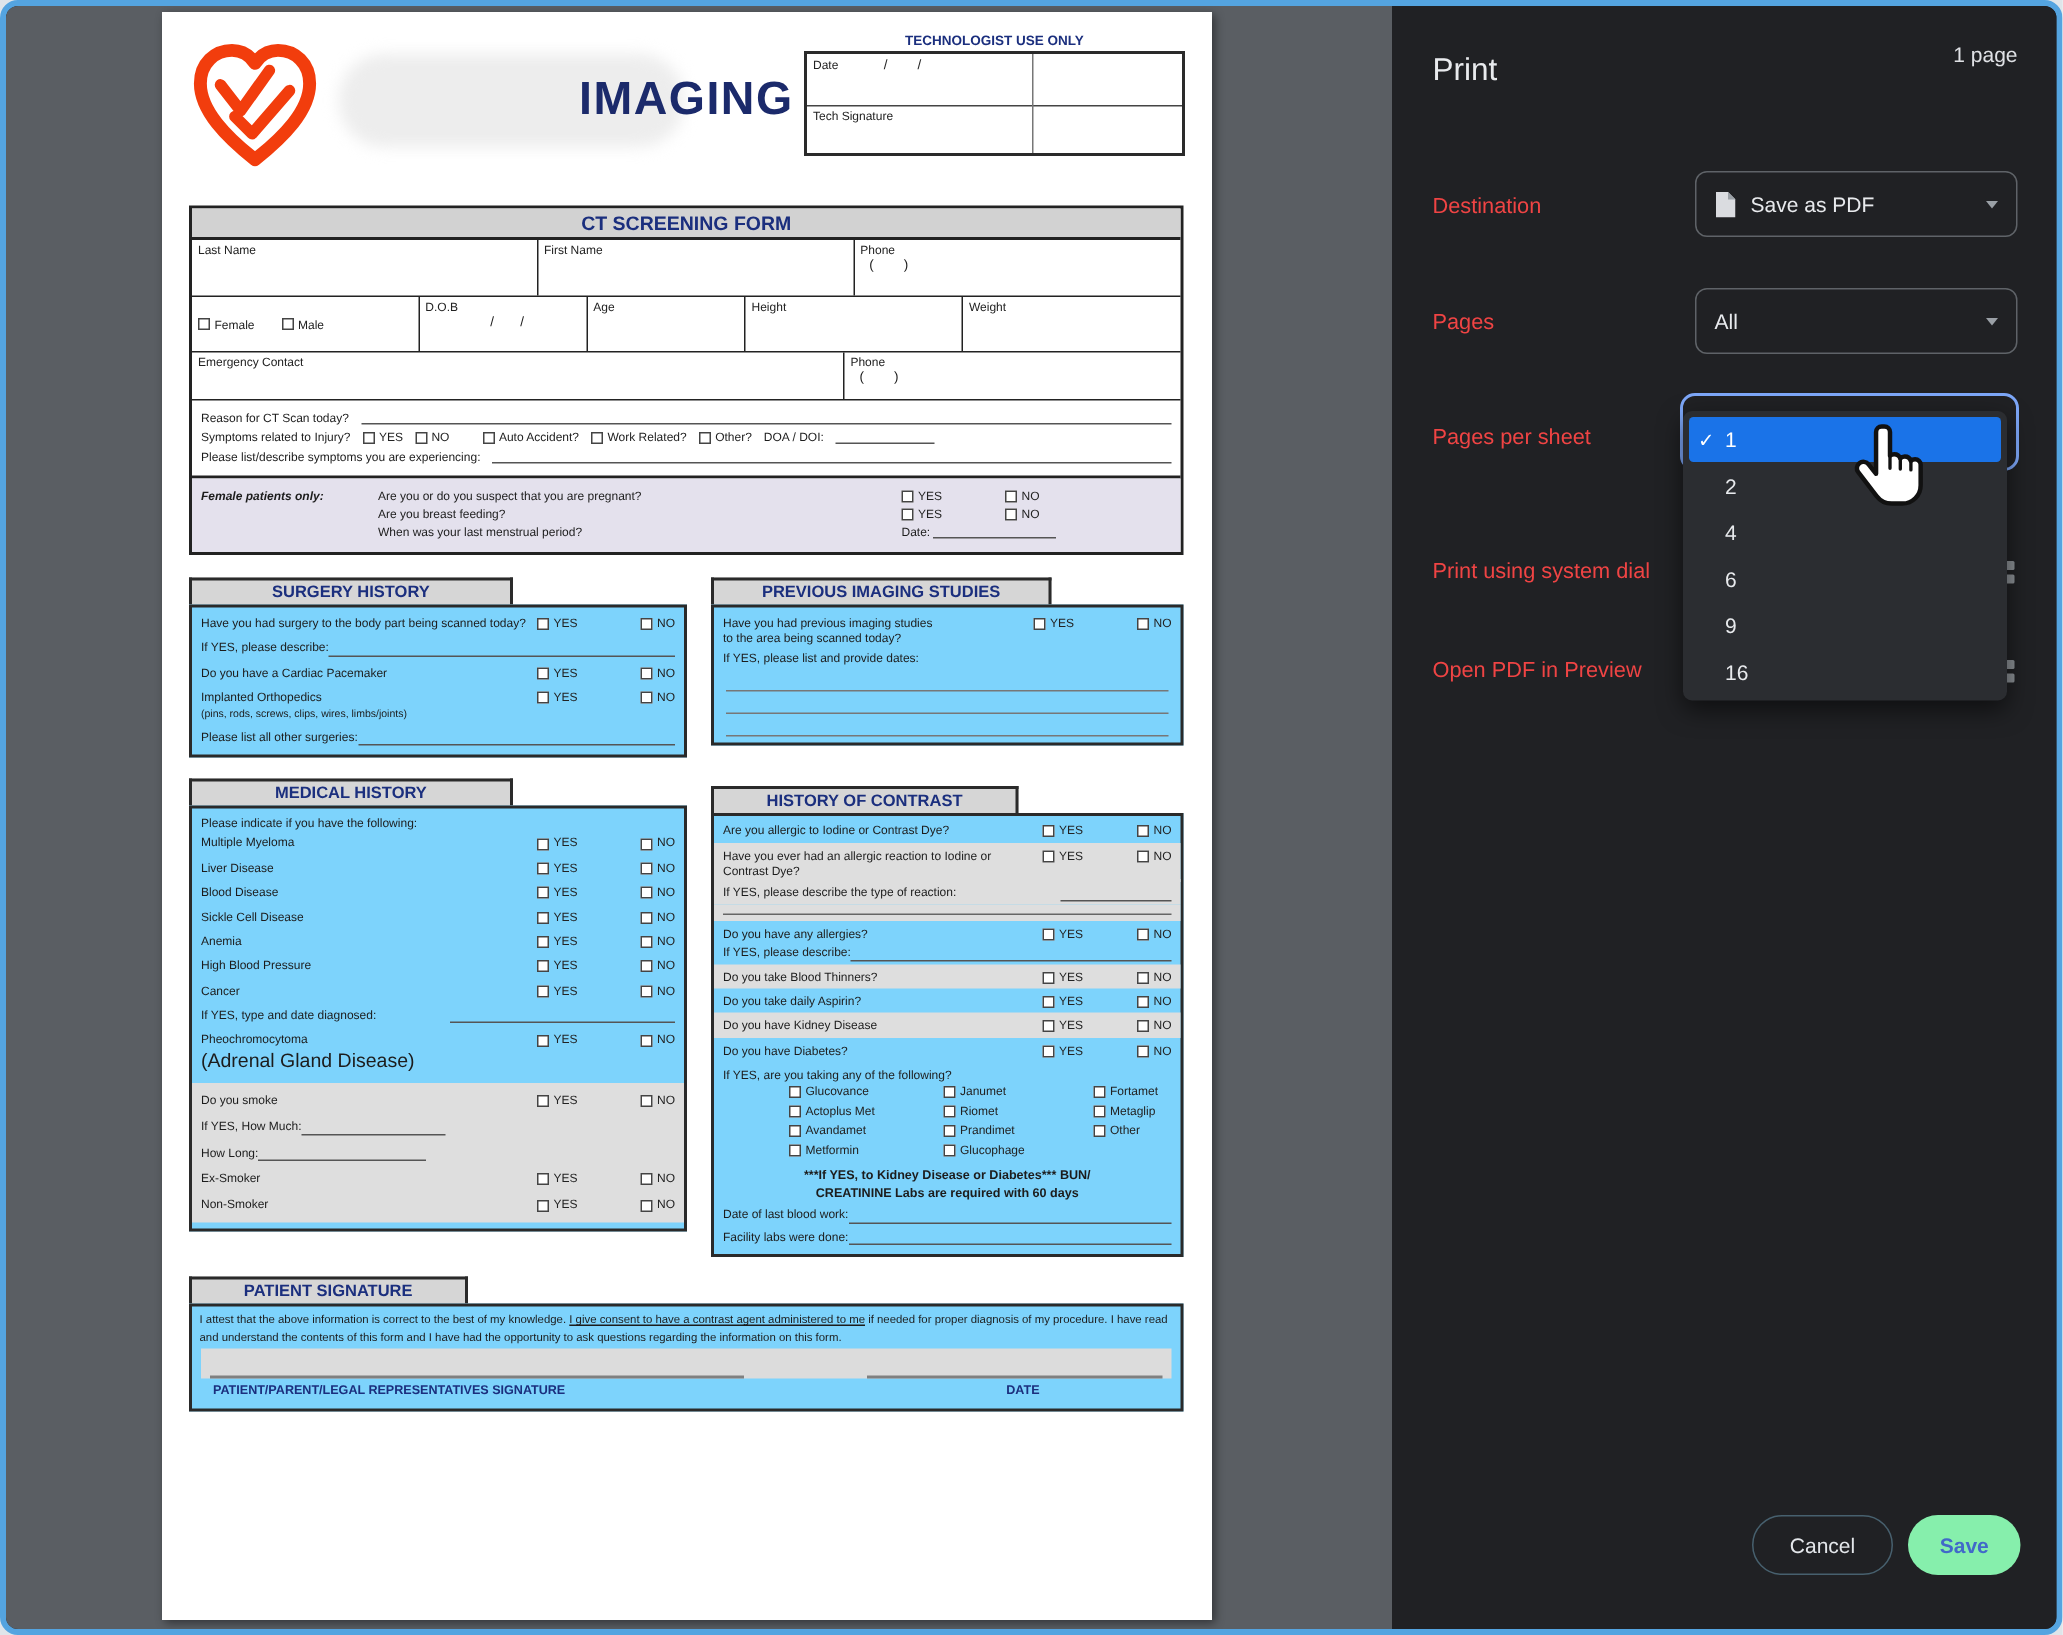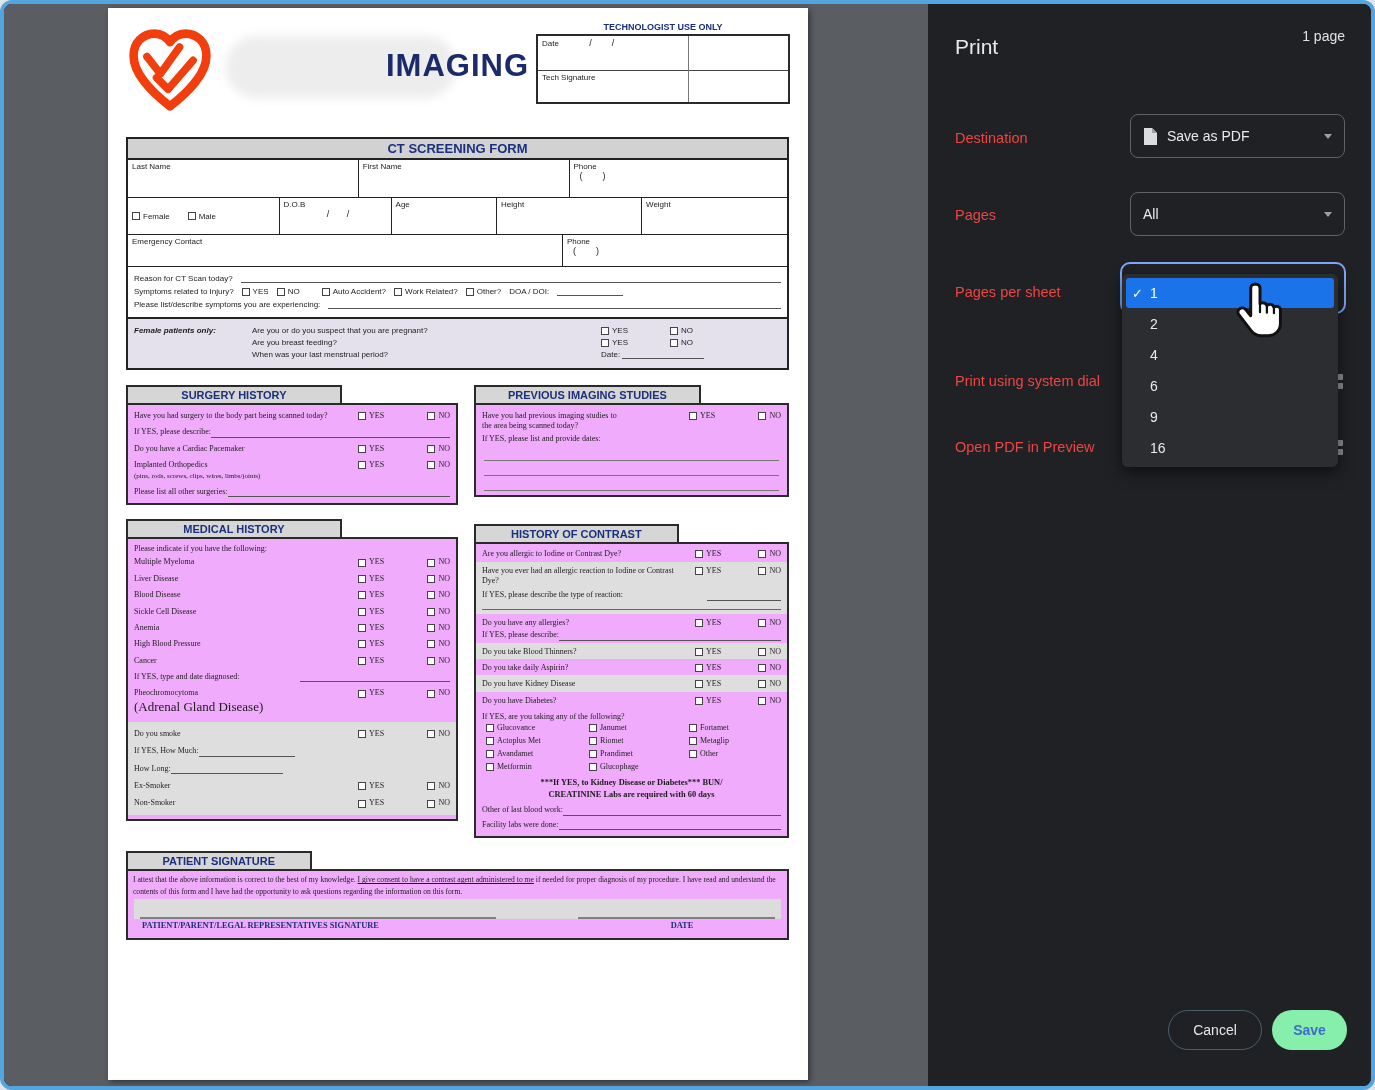--- a/index.html
+++ b/index.html
@@ -50,32 +50,32 @@
   .ftitle{width:118px;font-weight:bold;font-style:italic;flex:none;}
   .fq-text{flex:1;}
   .fspace{width:88px;flex:none;}
   .fdate{width:180px;flex:none;display:flex;align-items:flex-end;gap:2px;}
 
   .cols{display:flex;gap:16px;margin-top:15px;}
   .colL{width:332px;flex:none;}
   .colR{flex:1;}
   .sect-tab{display:block;width:65%;background:#d6d6d6;border:2px solid #2a2a2a;border-bottom:none;
             color:#1b2f7e;font-weight:bold;font-size:11px;text-align:center;padding:2px 0;}
-  .sect-box{border:2px solid #2a2a2a;background:#f0abfc;padding:2px 0 4px;font-family:Liberation Serif, serif;}
+  .sect-box{border:2px solid #2a2a2a;background:#7dd3fc;padding:2px 0 4px;}
   .q{display:flex;justify-content:space-between;align-items:flex-start;padding:4px 6px 2px;font-size:8px;line-height:1.3;}
   .q.line{align-items:flex-end;}
   .qt{flex:1;padding-right:6px;}
   .qt.narrow{max-width:150px;}
   .sub{font-size:7px;} .sub2{font-size:13px;}
   .intro{padding:3px 6px 0;} .intro2{padding:4px 6px 1px;}
   .smoke{background:#dedede;margin-top:4px;padding:2px 0 4px;}
   .smoke .q{padding:5px 6px 2px;}
   .gray{background:#dedede;}
   .blank-line{border-bottom:1px solid #777;height:15px;margin:0 8px;}
-  .meds{display:flex;padding:1px 4px 2px 10px;}
+  .meds{display:flex;padding:1px 4px 2px 10px;margin-left:40px;}
   .med-col{display:flex;flex-direction:column;gap:4px;}
   .med-col:nth-child(1){width:103px;} .med-col:nth-child(2){width:100px;} .med-col:nth-child(3){flex:1;}
   .warn{font-weight:bold;font-size:8.4px;text-align:center;padding:4px 0 2px;line-height:1.45;}
 
   .sig-sect{margin-top:13px;}
   .sig-tab{width:28%;}
   .sig-box{padding:0 0 3px;}
   .sig-text{font-size:7.6px;line-height:1.5;margin:3px 5px 2px;}
   .sig-strip{margin:2px 6px 0;background:#dcdcdc;height:20px;display:flex;align-items:flex-end;
              justify-content:space-between;padding:0 6px;}
@@ -674,21 +674,21 @@
                           <span class="cb"></span>
                           <span>Other</span>
                         </span>
                       </div>
                     </div>
                 <div class="warn">
                   <div>***If YES, to Kidney Disease or Diabetes*** BUN/</div>
                   <div>CREATININE Labs are required with 60 days</div>
                 </div>
                 <div class="q line" style="padding-top:2px">
-                      <span>Other of last blood work:</span>
+                      <span>Date of last blood work:</span>
                       <span class="ul-fill"></span>
                     </div>
                 <div class="q line" style="padding-top:2px">
                       <span>Facility labs were done:</span>
                       <span class="ul-fill"></span>
                     </div>
               </div>
             </div>
           </div>
         </div>

